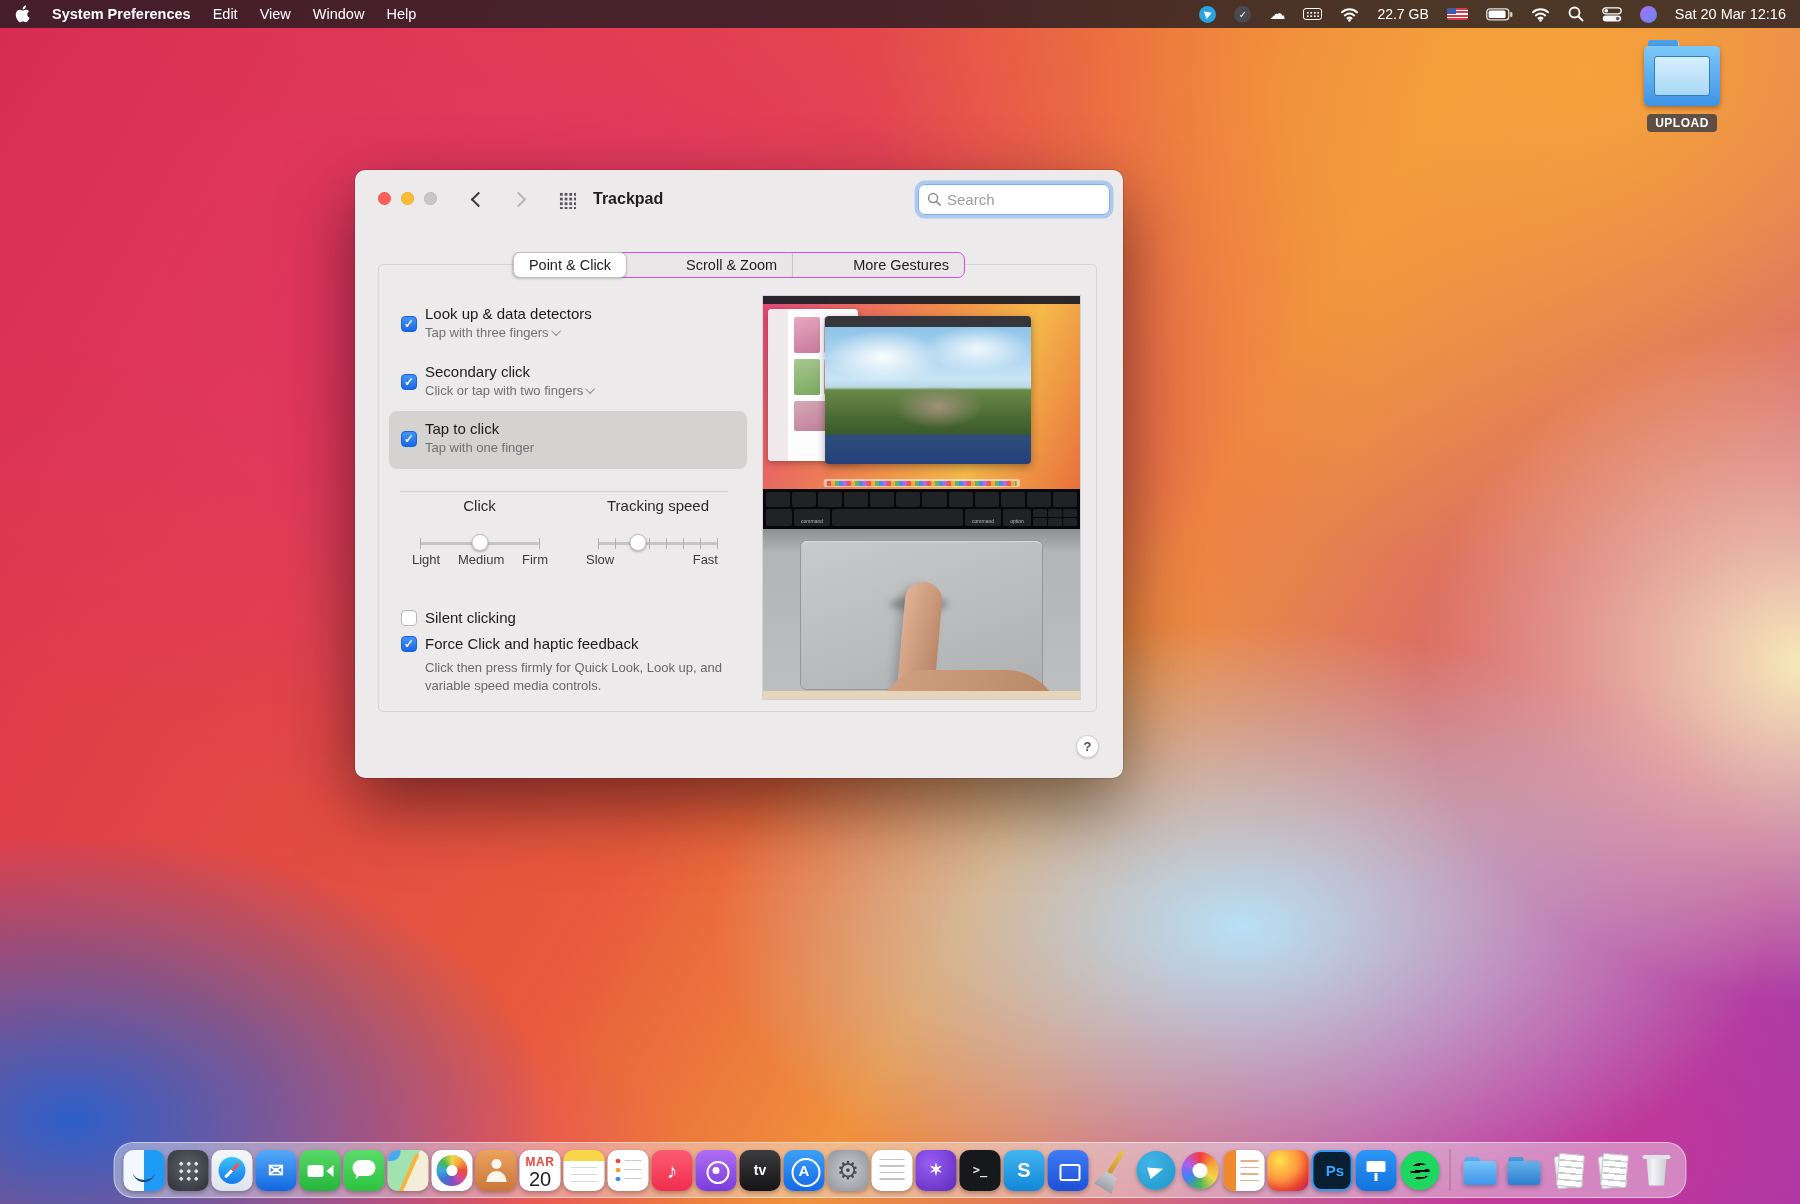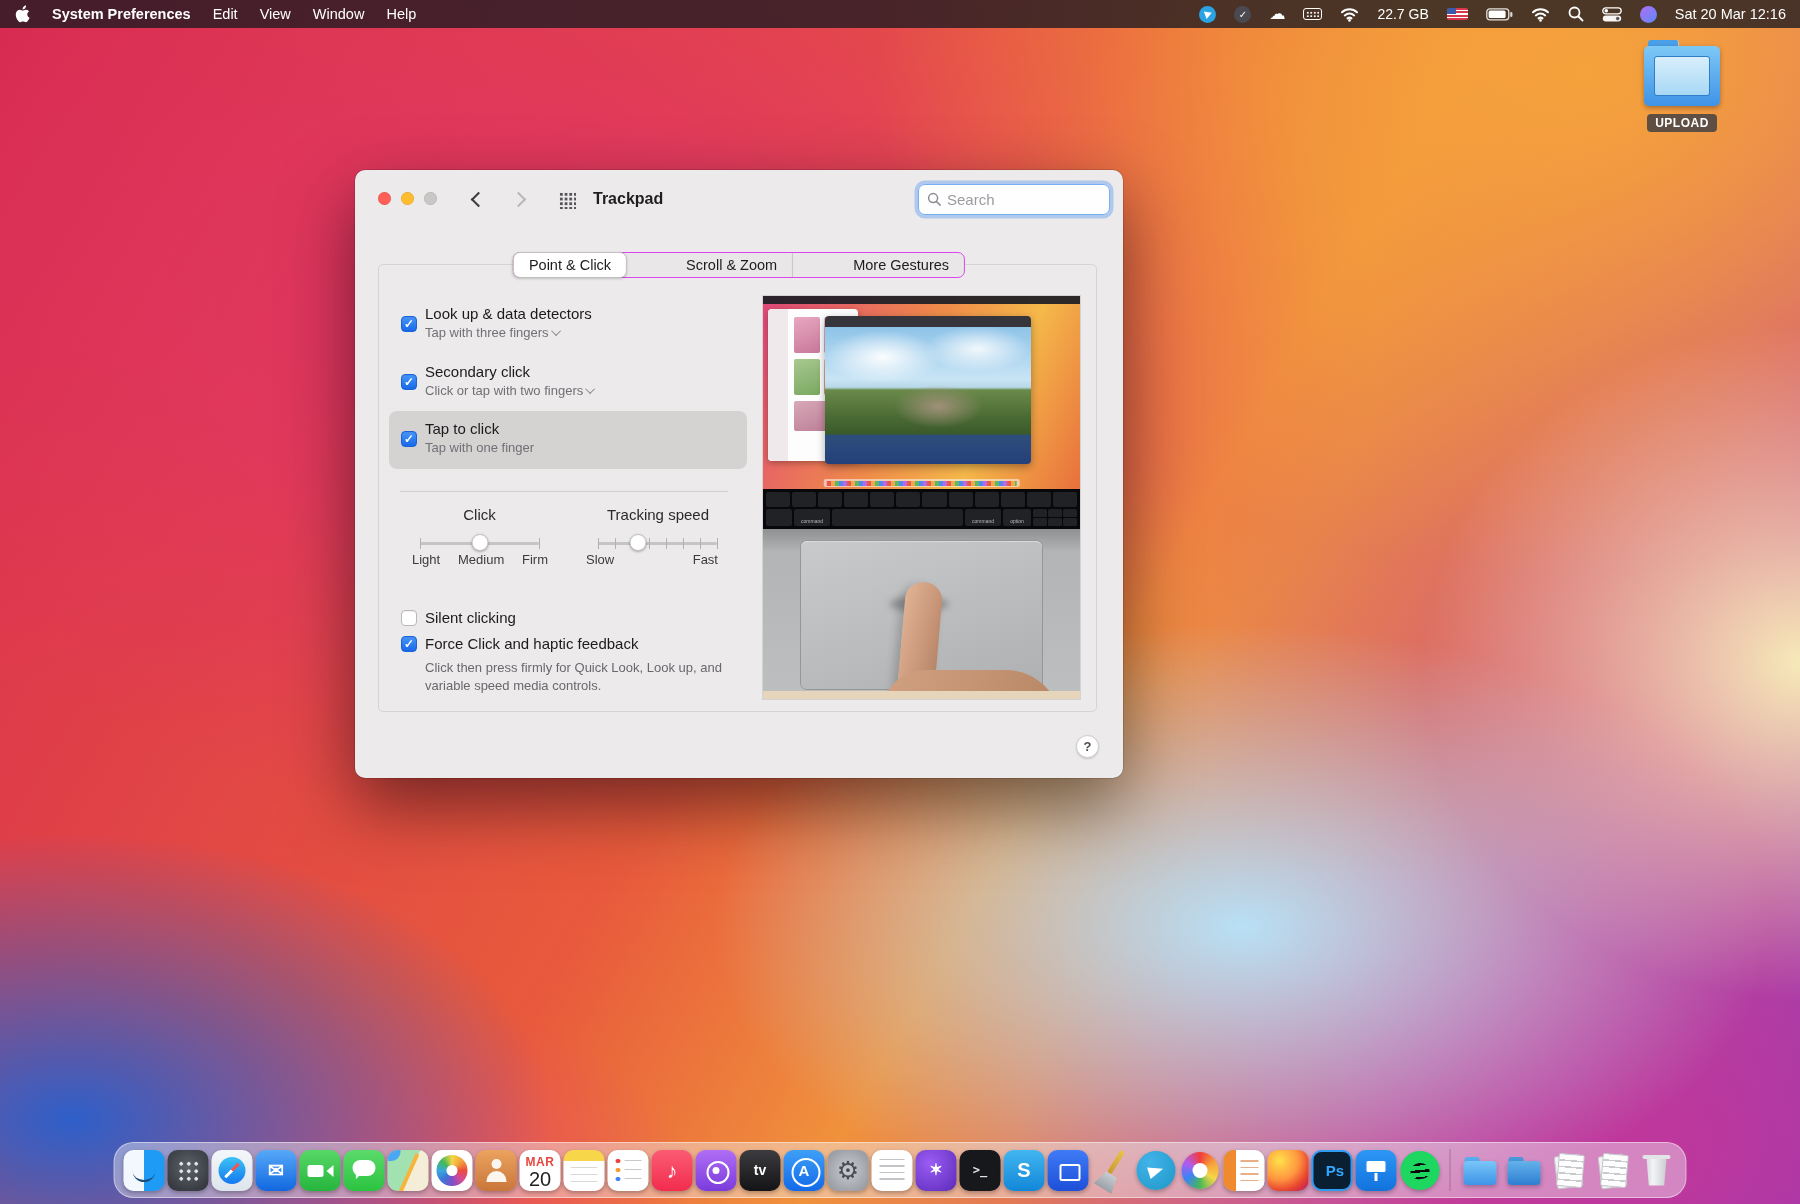--- a/index.html
+++ b/index.html
@@ -96,21 +96,21 @@
   .crow .lbl { margin-left:24px; font-size:15px; color:#1b1b1d; }
   .crow .sub { margin-left:24px; margin-top:3px; font-size:13px; color:#707075; display:flex; align-items:center; gap:5px; }
   .chev { width:7px; height:7px; border-left:1.5px solid #8a8a90; border-bottom:1.5px solid #8a8a90; transform:rotate(-45deg) translateY(-2px); }
   .cb { width:16px; height:16px; border-radius:4px; background:#fff; border:1px solid #b9b7b7;
     box-shadow:inset 0 1px 1px rgba(0,0,0,.06); display:flex; align-items:center; justify-content:center;
     font-size:12px; font-weight:700; color:transparent; flex:none; }
   .cb.checked { background:linear-gradient(180deg,#4796f8,#1868e8); border-color:#1a63d8; color:#fff; }
   .hl-row { position:absolute; left:10px; top:146px; width:358px; height:58px; background:#d5d2d2; border-radius:8px; }
   .divider { position:absolute; left:21px; top:226px; width:328px; height:1px; background:#d2cfcf; }
 
-  .slider-title { position:absolute; top:241px; font-size:15px; font-weight:400; color:#2a2a2c; text-align:center; }
+  .slider-title { position:absolute; top:232px; font-size:15px; font-weight:400; color:#2a2a2c; text-align:center; }
   .st1 { left:41px; width:119px; }
   .st2 { left:189px; width:180px; }
   .slider { position:absolute; top:268px; width:119px; height:20px; }
   .sl1 { left:41px; } .sl2 { left:219px; }
   .track { position:absolute; top:9px; left:0; right:0; height:3px; background:#c6c4c4; border-radius:2px; }
   .tick { position:absolute; top:5px; width:1px; height:11px; background:#b2b0b0; }
   .thumb { position:absolute; top:1px; width:17px; height:17px; background:#fff; border-radius:50%;
     border:0.5px solid #c2c0c0; box-shadow:0 1px 2.5px rgba(0,0,0,.3); transform:translateX(-50%); }
   .slabels { position:absolute; top:287px; display:flex; justify-content:space-between; font-size:13px; color:#3c3c3e; }
   .slb1 { left:33px; width:136px; } .slb2 { left:207px; width:132px; }

